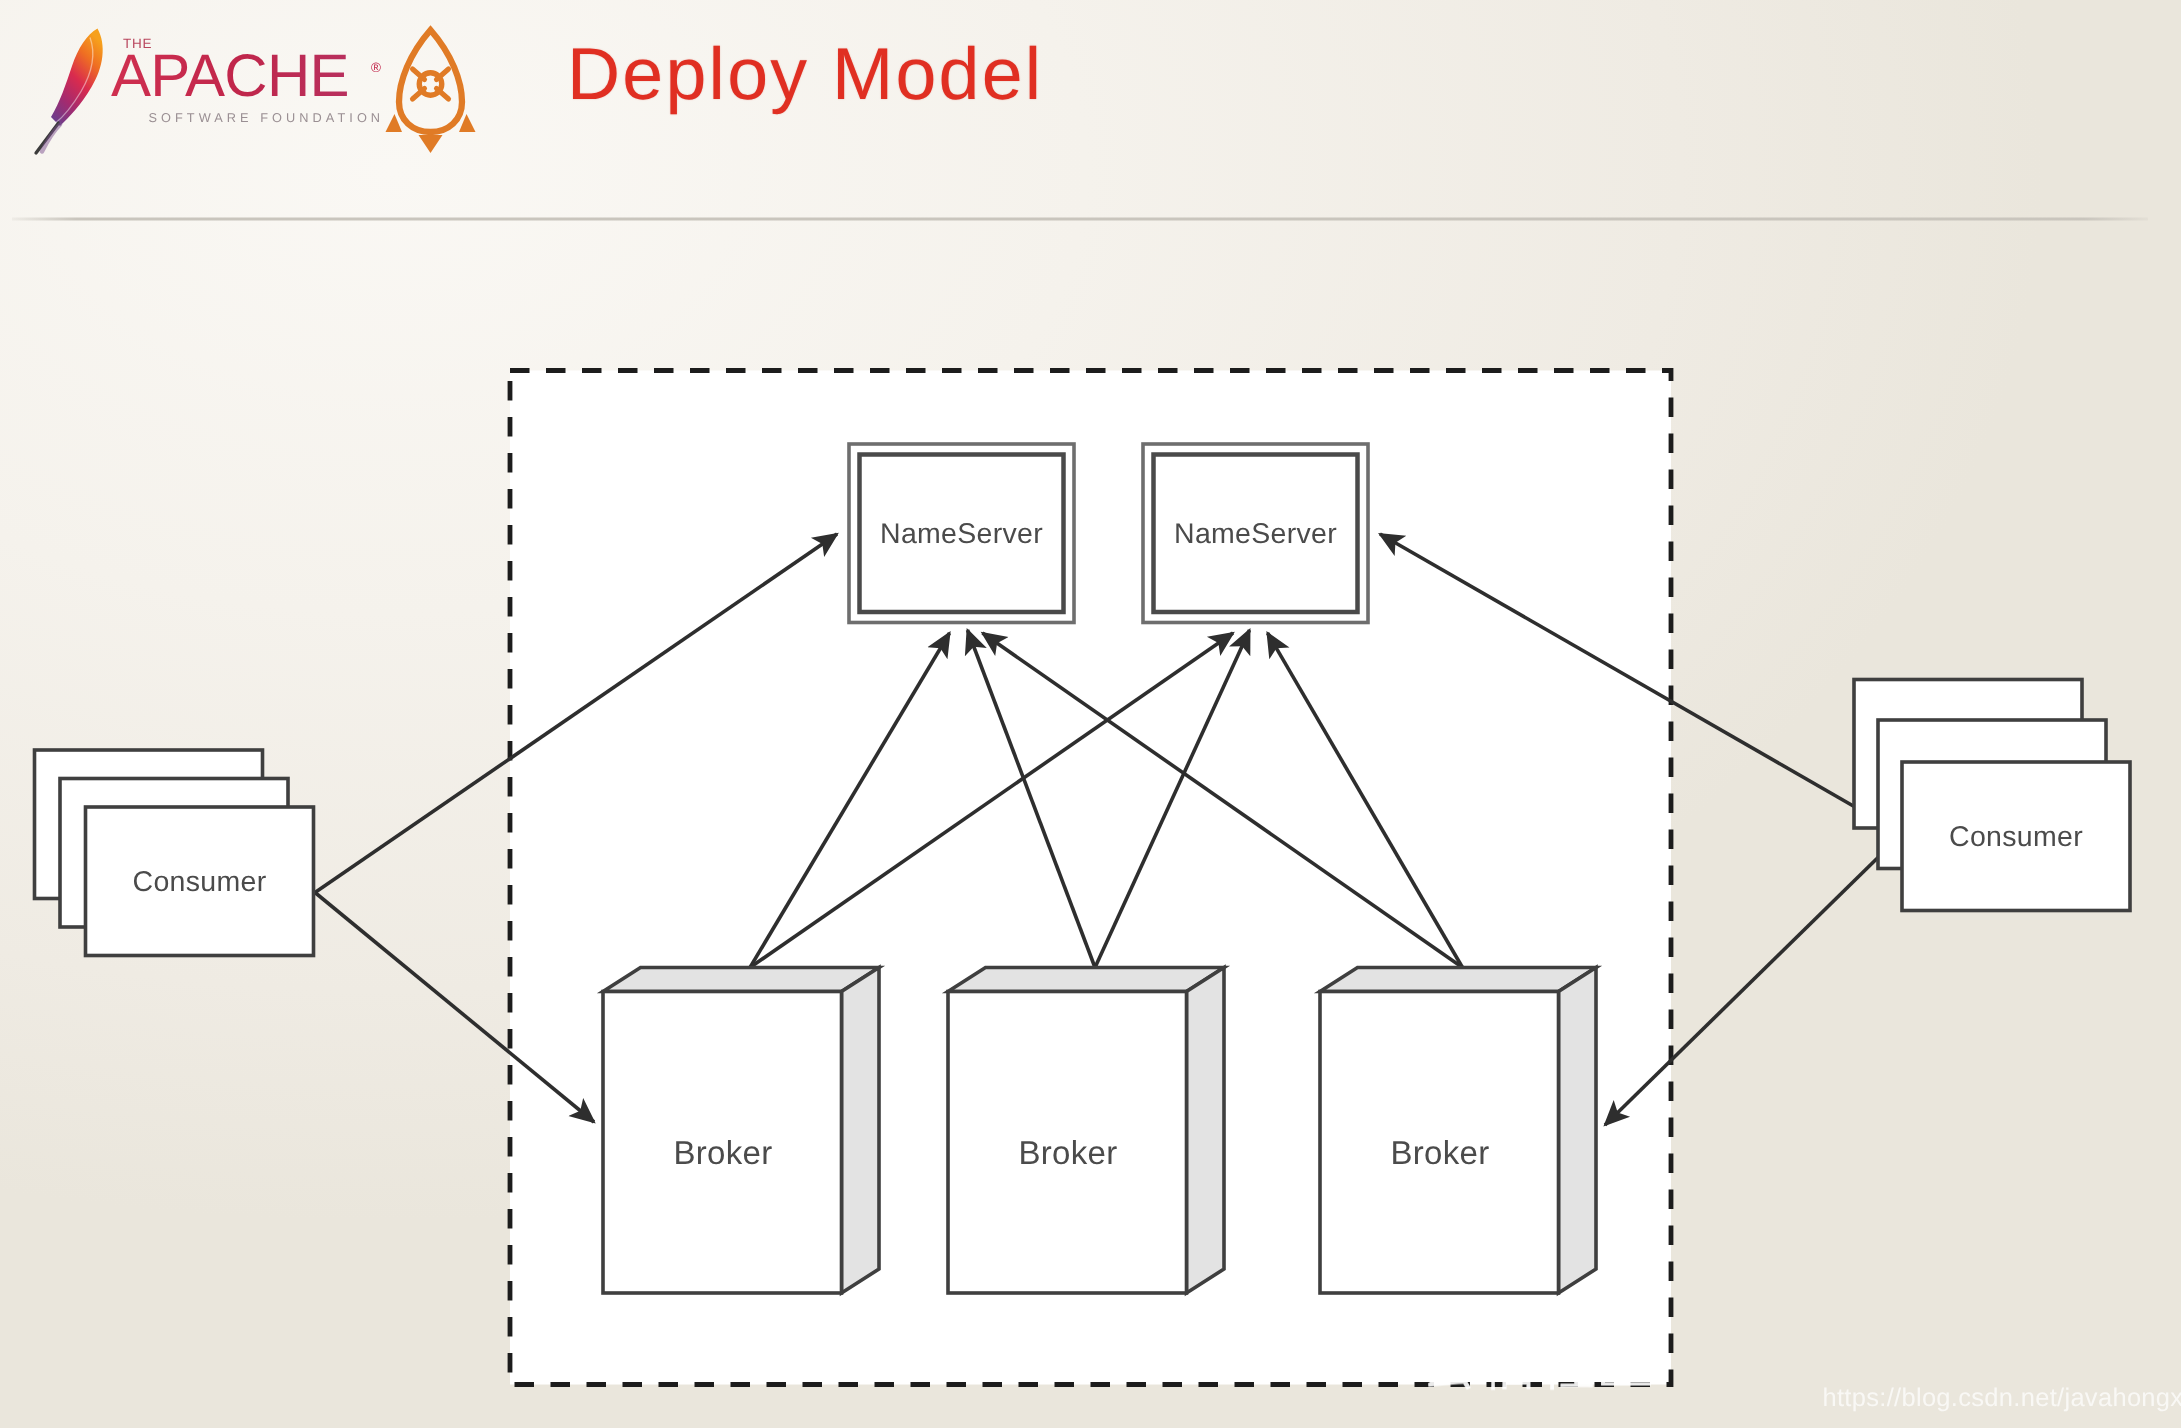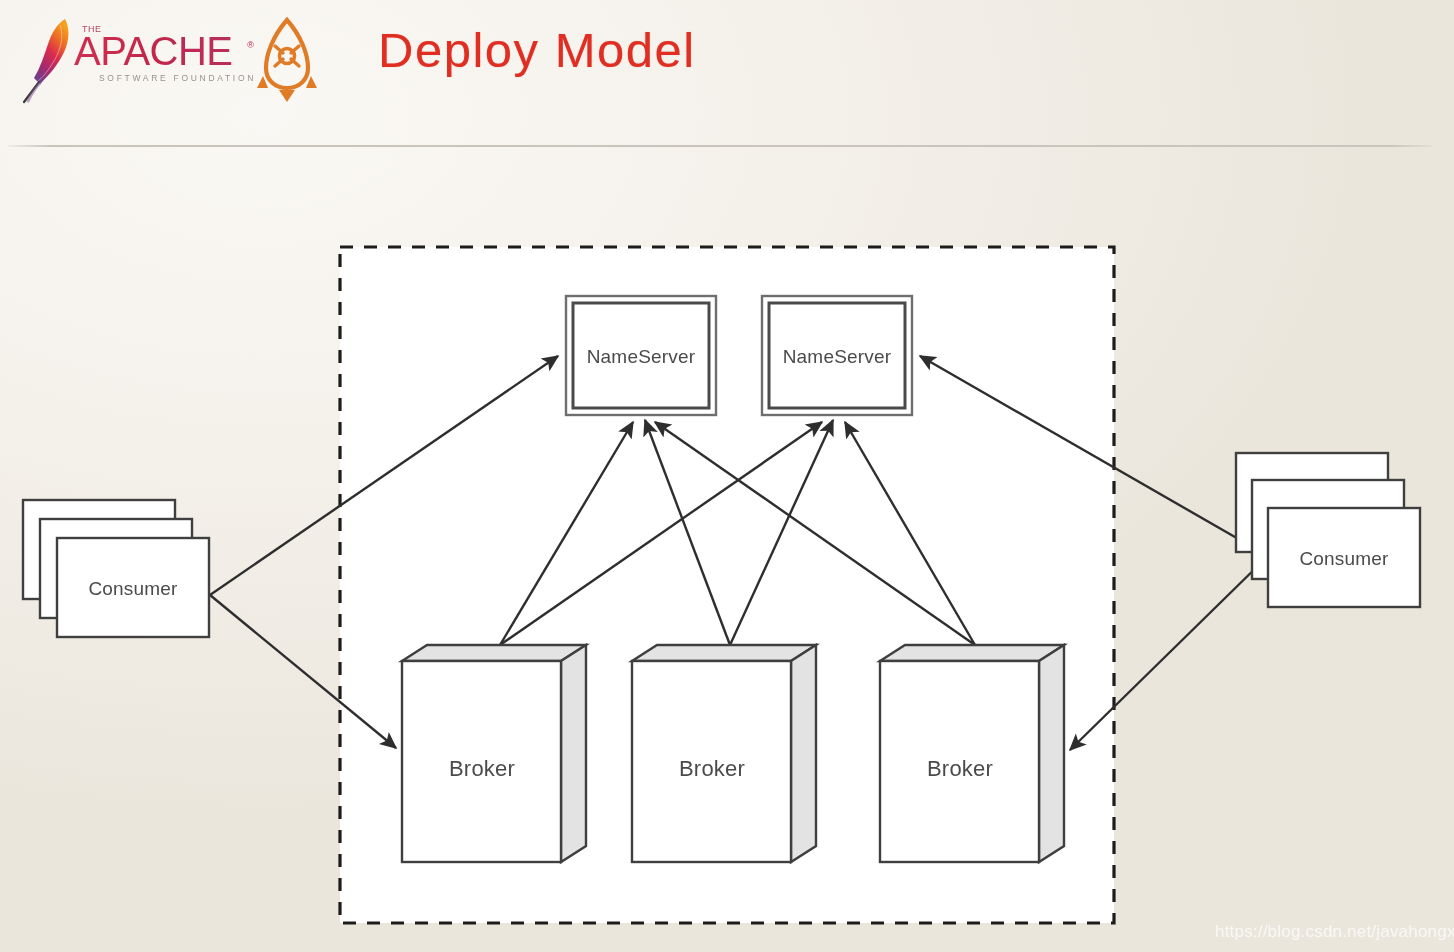--- a/index.html
+++ b/index.html
@@ -306,15 +306,16 @@
     <div class="node-label" style="left:837px; top:198px; transform:translateX(-50%);">NameServer</div>
 
     <div class="node-label" style="left:133px; top:430px; transform:translateX(-50%);">Consumer</div>
     <div class="node-label" style="left:1344px; top:400px; transform:translateX(-50%);">Consumer</div>
 
     <div class="node-label small" style="left:482px; top:608px; transform:translateX(-50%);">Broker</div>
     <div class="node-label small" style="left:712px; top:608px; transform:translateX(-50%);">Broker</div>
     <div class="node-label small" style="left:960px; top:608px; transform:translateX(-50%);">Broker</div>
   </div>
 
+  <div id="watermark-cn">云栖社区</div>
   <div id="watermark-url">https://blog.csdn.net/javahongxi</div>
 
 </div>
 
 </body></html>

